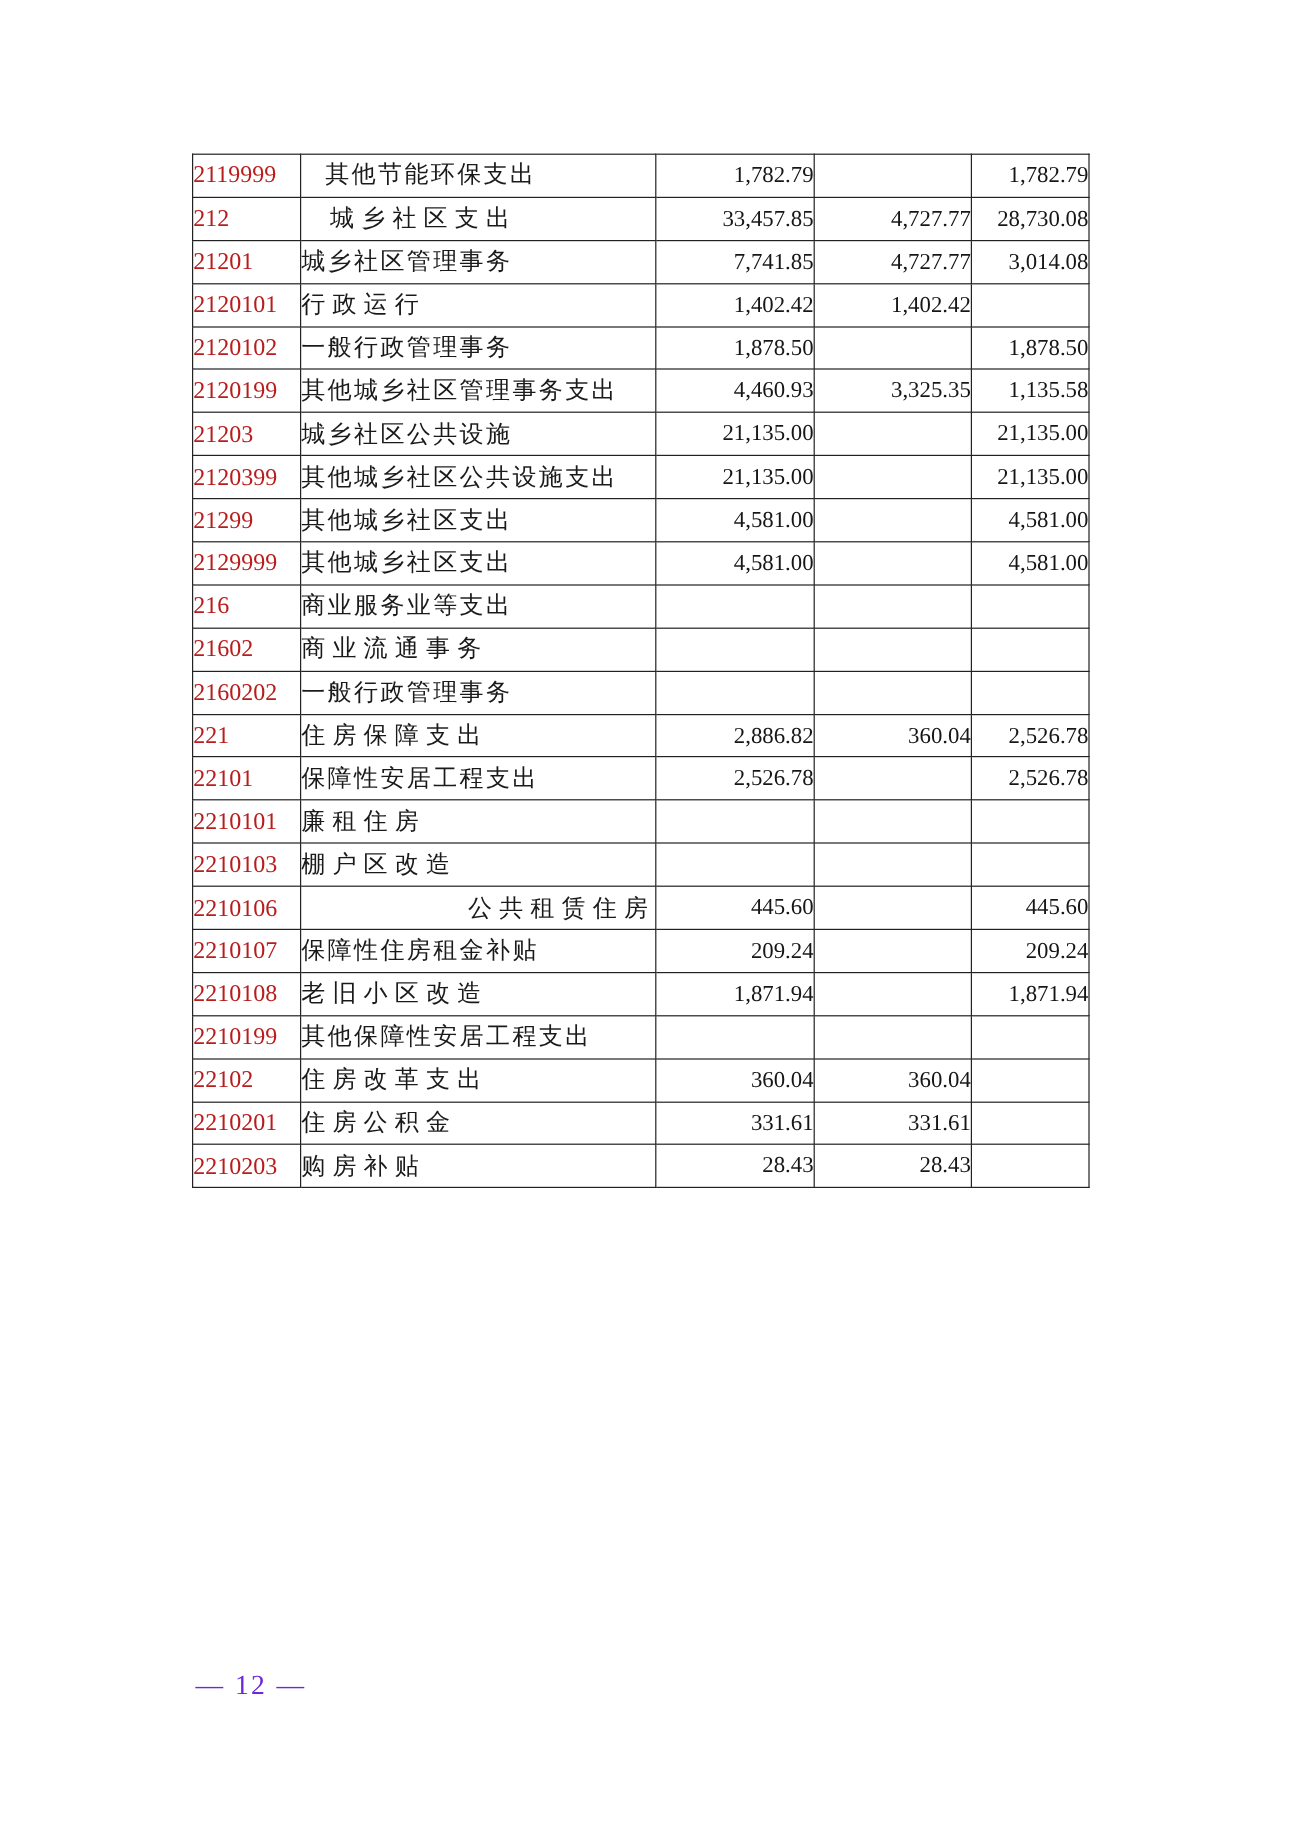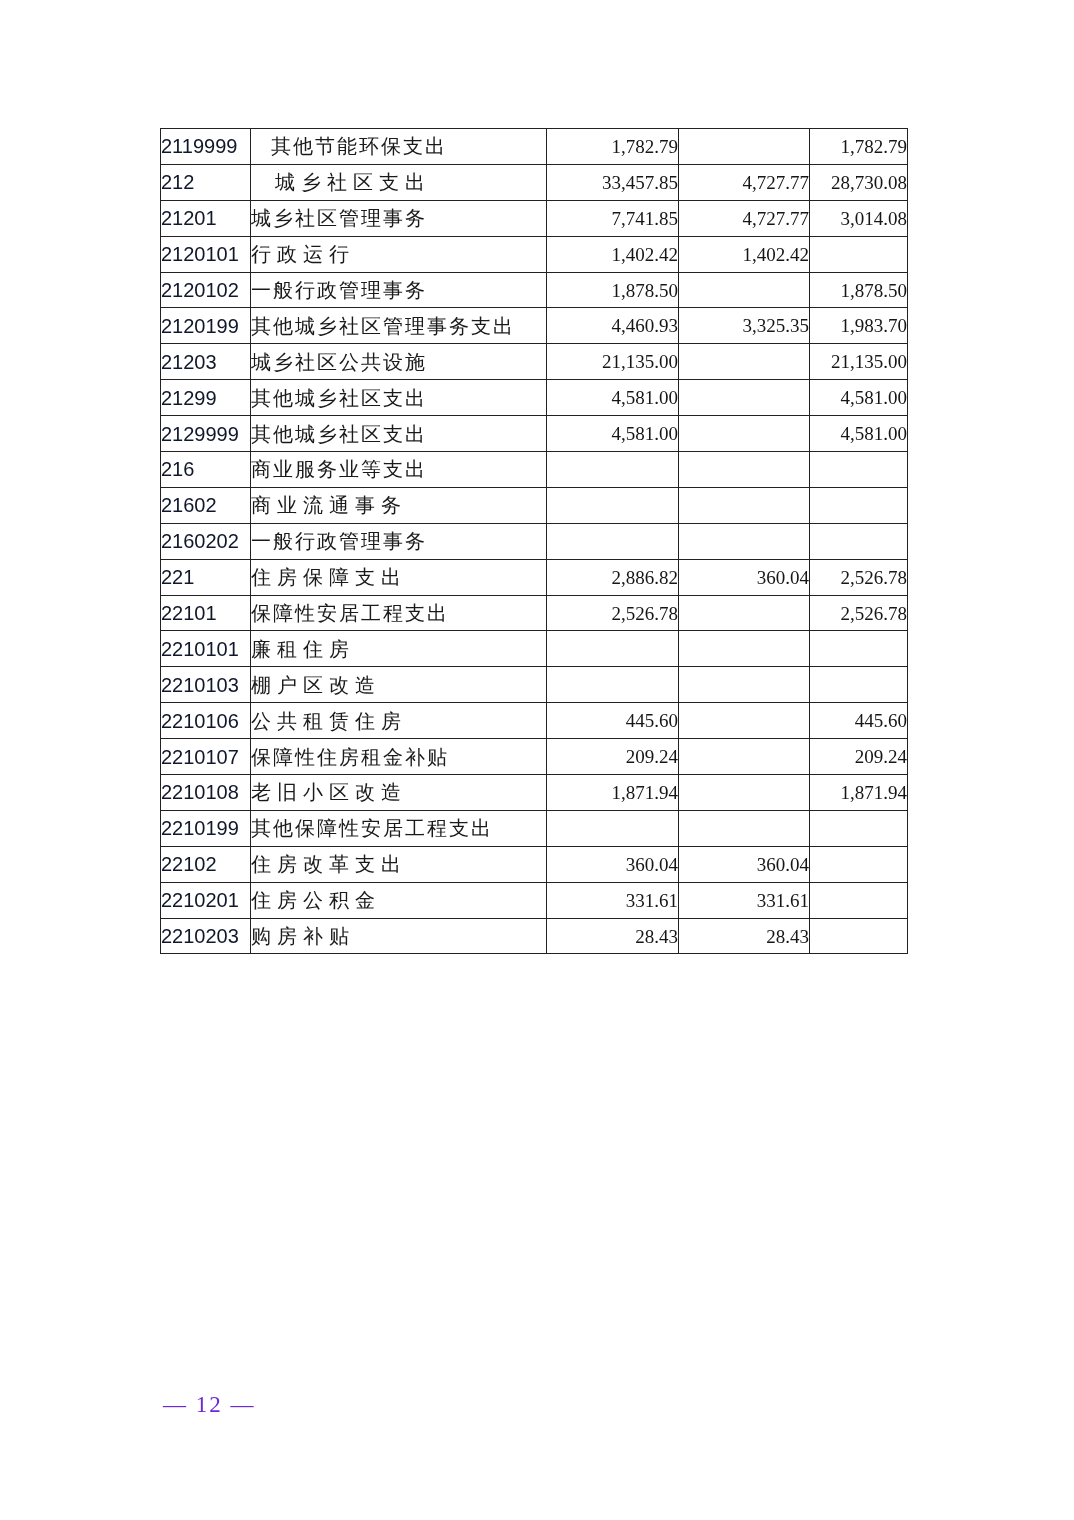--- a/index.html
+++ b/index.html
@@ -31,23 +31,23 @@
   table.budget td {
     border: 1px solid #222222;
     height: 34.9px;
     padding: 0;
     vertical-align: middle;
     white-space: nowrap;
     overflow: hidden;
     line-height: 1;
   }
   td.code {
-    font-family: Liberation Sans, sans-serif;
+    font-family: Liberation Serif, serif;
     font-size: 20px;
-    color: #0f172a;
+    color: #b91c1c;
     text-align: left;
   }
   td.name {
     font-family: "Liberation Serif", "DejaVu Serif", serif;
     font-size: 20px;
     color: #1a1a1a;
     text-align: left;
   }
   td.val {
     font-family: "Liberation Serif", "DejaVu Serif", serif;
@@ -123,25 +123,32 @@
           <td class="name nl-3" style="letter-spacing: 2px;">一般行政管理事务</td>
           <td class="val">1,878.50</td>
           <td class="val"></td>
           <td class="val">1,878.50</td>
         </tr>
         <tr>
           <td class="code cl-3">2120199</td>
           <td class="name nl-3" style="letter-spacing: 2px;">其他城乡社区管理事务支出</td>
           <td class="val">4,460.93</td>
           <td class="val">3,325.35</td>
-          <td class="val">1,983.70</td>
+          <td class="val">1,135.58</td>
         </tr>
         <tr>
           <td class="code cl-2">21203</td>
           <td class="name nl-2" style="letter-spacing: 2px;">城乡社区公共设施</td>
+          <td class="val">21,135.00</td>
+          <td class="val"></td>
+          <td class="val">21,135.00</td>
+        </tr>
+        <tr>
+          <td class="code cl-3">2120399</td>
+          <td class="name nl-3" style="letter-spacing: 2px;">其他城乡社区公共设施支出</td>
           <td class="val">21,135.00</td>
           <td class="val"></td>
           <td class="val">21,135.00</td>
         </tr>
         <tr>
           <td class="code cl-2">21299</td>
           <td class="name nl-2" style="letter-spacing: 2px;">其他城乡社区支出</td>
           <td class="val">4,581.00</td>
           <td class="val"></td>
           <td class="val">4,581.00</td>
@@ -197,21 +204,21 @@
         </tr>
         <tr>
           <td class="code cl-3">2210103</td>
           <td class="name nl-3" style="letter-spacing: 6px;">棚户区改造</td>
           <td class="val"></td>
           <td class="val"></td>
           <td class="val"></td>
         </tr>
         <tr>
           <td class="code cl-3">2210106</td>
-          <td class="name nl-3" style="letter-spacing: 6px;">公共租赁住房</td>
+          <td class="name nl-3" style="letter-spacing: 6px; text-align: right;">公共租赁住房</td>
           <td class="val">445.60</td>
           <td class="val"></td>
           <td class="val">445.60</td>
         </tr>
         <tr>
           <td class="code cl-3">2210107</td>
           <td class="name nl-3" style="letter-spacing: 2px;">保障性住房租金补贴</td>
           <td class="val">209.24</td>
           <td class="val"></td>
           <td class="val">209.24</td>

